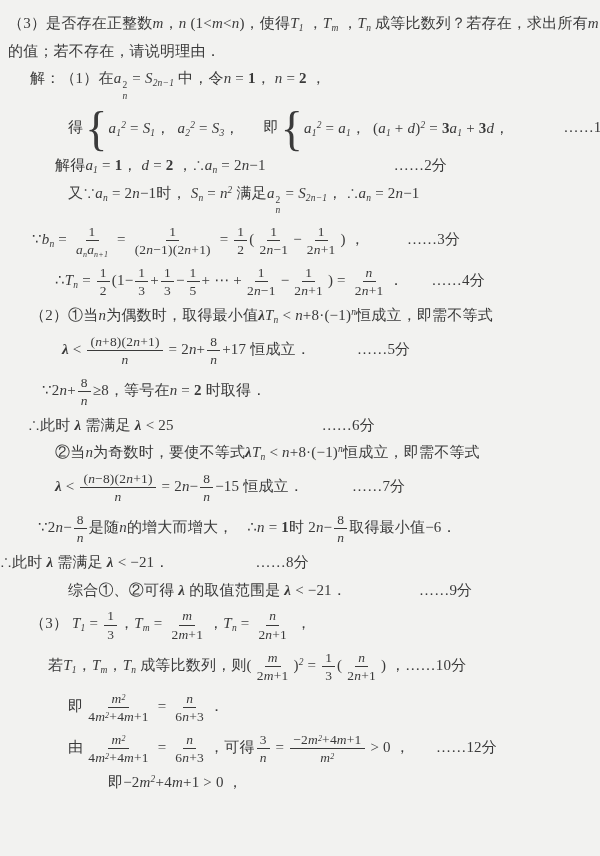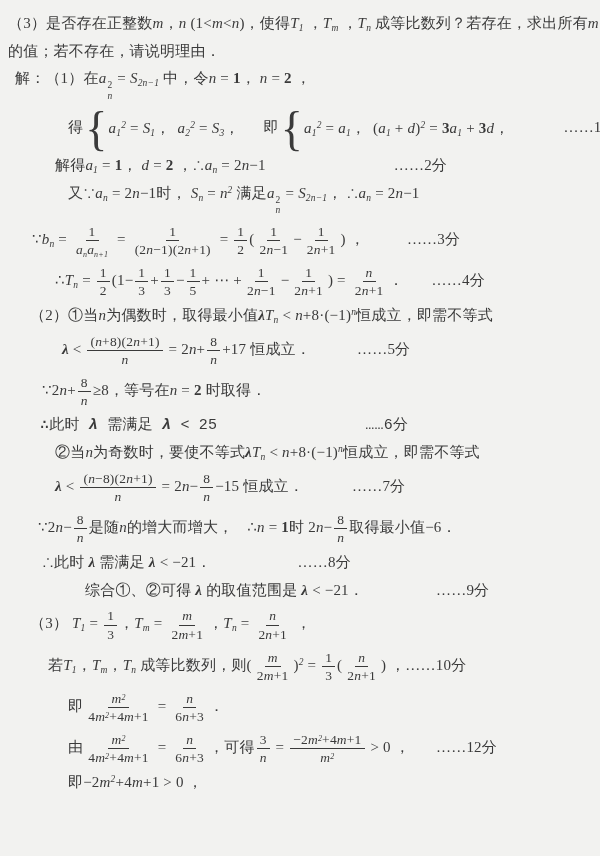--- a/index.html
+++ b/index.html
@@ -54,21 +54,21 @@
   }
   .sys .rows{display:inline-flex;flex-direction:row;gap:7px;}
   .sys .row{white-space:nowrap;}
 </style>
 </head>
 <body>
 
 <div id="doc">
     <div class="line" style="margin-left: 8px;"><span>（3）是否存在正整数</span><span class="it">m</span><span>，</span><span class="it">n</span><span> (1&lt;</span><span class="it">m</span><span>&lt;</span><span class="it">n</span><span>)，使得</span><span class="it">T</span><sub>1</sub><span> ，</span><span class="it">T</span><sub>m</sub><span> ，</span><span class="it">T</span><sub>n</sub><span> 成等比数列？若存在，求出所有</span><span class="it">m</span><span>，</span></div>
     <div class="line" style="margin-left: 8px;"><span>的值；若不存在，请说明理由．</span></div>
-    <div class="line" style="margin-left: 15px;"><span>解：（1）在</span><span class="it">a</span><span class="ss">
+    <div class="line" style="margin-left: 30px;"><span>解：（1）在</span><span class="it">a</span><span class="ss">
         <span class="ssup">2</span>
         <span class="ssub">n</span>
       </span><span> = </span><span class="it">S</span><sub>2n−1</sub><span> 中，令</span><span class="it">n</span><span> = </span><span class="bd">1</span><span>，  </span><span class="it">n</span><span> = </span><span class="bd">2</span><span> ，</span></div>
     <div class="line" style="margin-left: 68px;"><span>得</span><span class="sys">
         <span class="lb">{</span>
         <span class="rows">
           <span class="row"><span class="it">a</span><sub>1</sub><sup>2</sup><span> = </span><span class="it">S</span><sub>1</sub><span>，</span></span>
           <span class="row"><span class="it">a</span><sub>2</sub><sup>2</sup><span> = </span><span class="it">S</span><sub>3</sub><span>，</span></span>
         </span>
       </span><span class="sp" style="width: 22px;"></span><span>即</span><span class="sys">
@@ -126,38 +126,38 @@
         <span class="num"><span>(</span><span class="it">n</span><span>+8)(2</span><span class="it">n</span><span>+1)</span></span>
         <span class="den"><span class="it">n</span></span>
       </span><span> = 2</span><span class="it">n</span><span>+</span><span class="frac">
         <span class="num"><span>8</span></span>
         <span class="den"><span class="it">n</span></span>
       </span><span>+17 恒成立．</span><span class="sp" style="width: 46px;"></span><span>……5分</span></div>
     <div class="line" style="margin-left: 42px;"><span>∵2</span><span class="it">n</span><span>+</span><span class="frac">
         <span class="num"><span>8</span></span>
         <span class="den"><span class="it">n</span></span>
       </span><span>≥8，等号在</span><span class="it">n</span><span> = </span><span class="bd">2</span><span> 时取得．</span></div>
-    <div class="line" style="margin-left: 40px; font-family: Liberation Mono, monospace;"><span>∴此时 </span><span class="bi">λ</span><span>  需满足 </span><span class="bi">λ</span><span> &lt; 25</span><span class="sp" style="width: 148px;"></span><span>……6分</span></div>
+    <div class="line" style="margin-left: 28px;"><span>∴此时 </span><span class="bi">λ</span><span>  需满足 </span><span class="bi">λ</span><span> &lt; 25</span><span class="sp" style="width: 148px;"></span><span>……6分</span></div>
     <div class="line" style="margin-left: 55px;"><span>②当</span><span class="it">n</span><span>为奇数时，要使不等式</span><span class="bi">λ</span><span class="it">T</span><sub>n</sub><span> &lt; </span><span class="it">n</span><span>+8·(−1)</span><sup>n</sup><span>恒成立，即需不等式</span></div>
     <div class="line" style="margin-left: 55px;"><span class="bi">λ</span><span> &lt; </span><span class="frac">
         <span class="num"><span>(</span><span class="it">n</span><span>−8)(2</span><span class="it">n</span><span>+1)</span></span>
         <span class="den"><span class="it">n</span></span>
       </span><span> = 2</span><span class="it">n</span><span>−</span><span class="frac">
         <span class="num"><span>8</span></span>
         <span class="den"><span class="it">n</span></span>
       </span><span>−15 恒成立．</span><span class="sp" style="width: 48px;"></span><span>……7分</span></div>
     <div class="line" style="margin-left: 38px;"><span>∵2</span><span class="it">n</span><span>−</span><span class="frac">
         <span class="num"><span>8</span></span>
         <span class="den"><span class="it">n</span></span>
       </span><span>是随</span><span class="it">n</span><span>的增大而增大，</span><span class="sp" style="width: 14px;"></span><span>∴</span><span class="it">n</span><span> = </span><span class="bd">1</span><span>时 2</span><span class="it">n</span><span>−</span><span class="frac">
         <span class="num"><span>8</span></span>
         <span class="den"><span class="it">n</span></span>
       </span><span>取得最小值−6．</span></div>
-    <div class="line" style="margin-left: 42px;"><span>∴此时 </span><span class="bi">λ</span><span>  需满足 </span><span class="bi">λ</span><span> &lt; −21．</span><span class="sp" style="width: 86px;"></span><span>……8分</span></div>
-    <div class="line" style="margin-left: 85px;"><span>综合①、②可得 </span><span class="bi">λ</span><span> 的取值范围是 </span><span class="bi">λ</span><span> &lt; −21．</span><span class="sp" style="width: 72px;"></span><span>……9分</span></div>
+    <div class="line" style=""><span>∴此时 </span><span class="bi">λ</span><span>  需满足 </span><span class="bi">λ</span><span> &lt; −21．</span><span class="sp" style="width: 86px;"></span><span>……8分</span></div>
+    <div class="line" style="margin-left: 68px;"><span>综合①、②可得 </span><span class="bi">λ</span><span> 的取值范围是 </span><span class="bi">λ</span><span> &lt; −21．</span><span class="sp" style="width: 72px;"></span><span>……9分</span></div>
     <div class="line" style="margin-left: 30px;"><span>（3） </span><span class="it">T</span><sub>1</sub><span> = </span><span class="frac">
         <span class="num"><span>1</span></span>
         <span class="den"><span>3</span></span>
       </span><span>，</span><span class="it">T</span><sub>m</sub><span> = </span><span class="frac">
         <span class="num"><span class="it">m</span></span>
         <span class="den"><span>2</span><span class="it">m</span><span>+1</span></span>
       </span><span>，</span><span class="it">T</span><sub>n</sub><span> = </span><span class="frac">
         <span class="num"><span class="it">n</span></span>
         <span class="den"><span>2</span><span class="it">n</span><span>+1</span></span>
       </span><span> ，</span></div>
@@ -184,14 +184,14 @@
       </span><span> = </span><span class="frac">
         <span class="num"><span class="it">n</span></span>
         <span class="den"><span>6</span><span class="it">n</span><span>+3</span></span>
       </span><span>，可得</span><span class="frac">
         <span class="num"><span>3</span></span>
         <span class="den"><span class="it">n</span></span>
       </span><span> = </span><span class="frac">
         <span class="num"><span>−2</span><span class="it">m</span><sup>2</sup><span>+4</span><span class="it">m</span><span>+1</span></span>
         <span class="den"><span class="it">m</span><sup>2</sup></span>
       </span><span> &gt; 0 ，</span><span class="sp" style="width: 26px;"></span><span>……12分</span></div>
-    <div class="line" style="margin-left: 68px;"><span>即−2</span><span class="it">m</span><sup>2</sup><span>+4</span><span class="it">m</span><span>+1 &gt; 0 ，</span></div>
+    <div class="line" style="margin-left: 108px;"><span>即−2</span><span class="it">m</span><sup>2</sup><span>+4</span><span class="it">m</span><span>+1 &gt; 0 ，</span></div>
   </div>
 
 </body></html>

